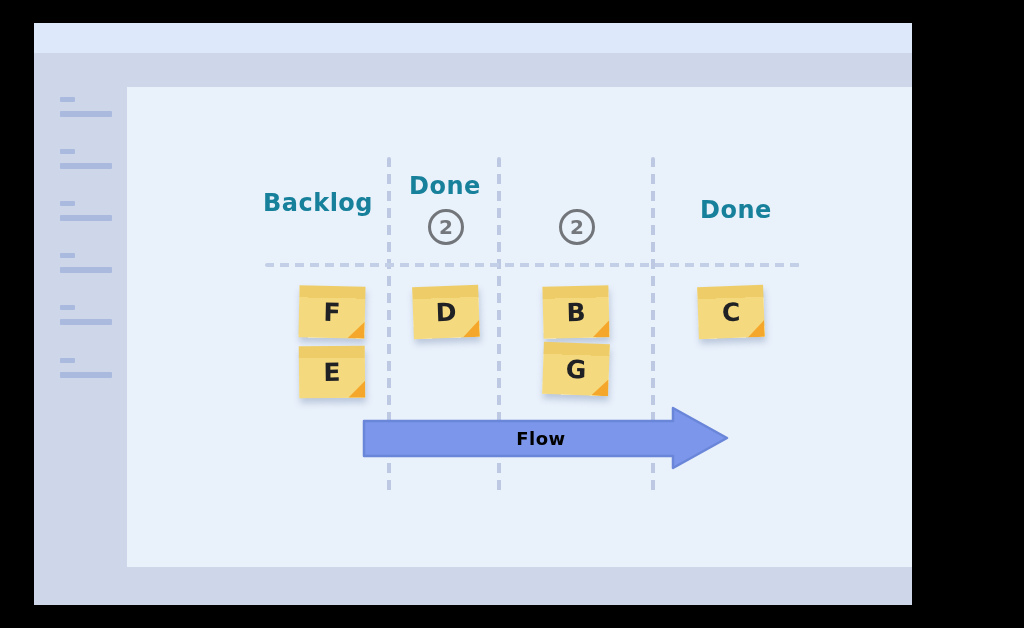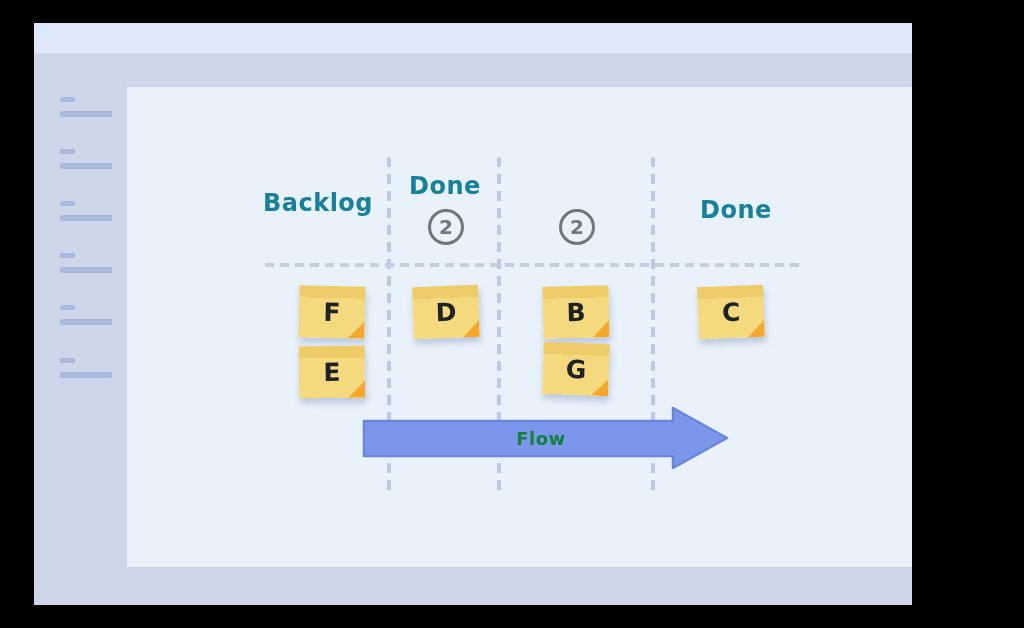--- a/index.html
+++ b/index.html
@@ -64,21 +64,21 @@
     color:#202124;font-size:25px;font-weight:bold;
   }
   .note::after{
     content:"";position:absolute;right:0;bottom:0;width:17px;height:17px;
     background:#f4a72b;
     clip-path:polygon(100% 0,0 100%,100% 100%);
   }
   .flow-arrow-svg{position:absolute;left:233px;top:318px;}
   .flow-label{
     position:absolute;left:414px;top:351px;transform:translate(-50%,-50%);
-    color:#15803d;font-size:18px;font-weight:bold;letter-spacing:.5px;
+    color:#000000;font-size:18px;font-weight:bold;letter-spacing:.5px;
   }
 </style>
 </head>
 <body>
 
 <div class="stage">
   <div class="screen">
 
     <div class="topbar"></div>
 

